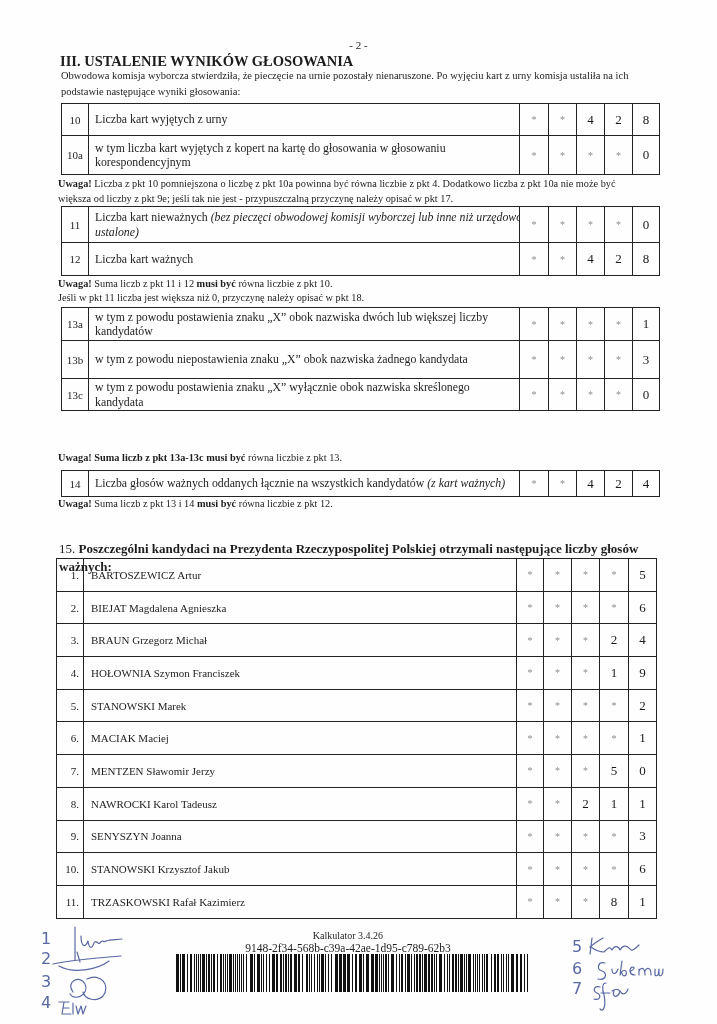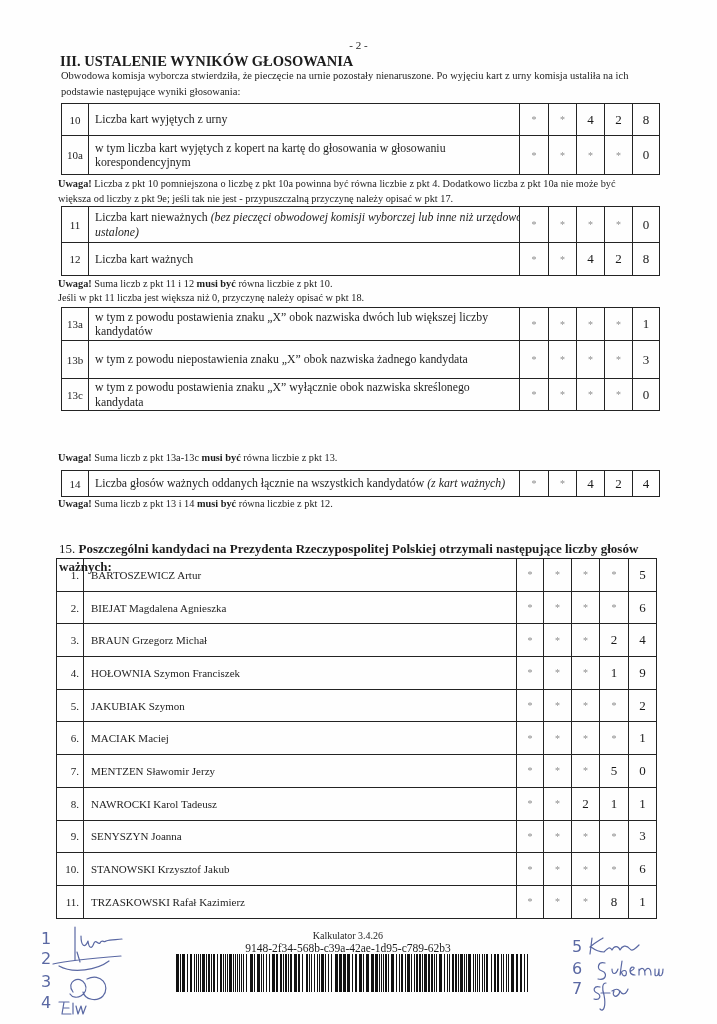--- a/index.html
+++ b/index.html
@@ -198,21 +198,21 @@
         </td>
         <td class="dg star">*</td>
         <td class="dg star">*</td>
         <td class="dg star">*</td>
         <td class="dg star">*</td>
         <td class="dg">0</td>
       </tr>
     </tbody>
 </table>
 <div id="notes2" class="notes">
-    <div><b style="white-space: pre;">Uwaga!</b><span style="white-space: pre;"> Suma liczb z pkt 13a-13c </span><b style="white-space: pre;">musi być</b><span style="white-space: pre;"> równa liczbie z pkt 13.</span></div>
+    <div><b style="white-space: pre;">Uwaga!</b><span style="white-space: pre; font-weight: bold;"> Suma liczb z pkt 13a-13c </span><b style="white-space: pre;">musi być</b><span style="white-space: pre;"> równa liczbie z pkt 13.</span></div>
   </div>
 
 <table id="blk3" class="res-table blk">
   <colgroup>
       <col style="width:27px">
       <col style="width:431px">
       <col style="width:29px">
       <col style="width:28px">
       <col style="width:28px">
       <col style="width:28px">
@@ -283,21 +283,21 @@
         <td class="num">4.</td>
         <td class="lbl">HOŁOWNIA Szymon Franciszek</td>
         <td class="dg star">*</td>
         <td class="dg star">*</td>
         <td class="dg star">*</td>
         <td class="dg">1</td>
         <td class="dg">9</td>
       </tr>
       <tr>
         <td class="num">5.</td>
-        <td class="lbl">JAKUBIAK Szymon</td>
+        <td class="lbl">STANOWSKI Marek</td>
         <td class="dg star">*</td>
         <td class="dg star">*</td>
         <td class="dg star">*</td>
         <td class="dg star">*</td>
         <td class="dg">2</td>
       </tr>
       <tr>
         <td class="num">6.</td>
         <td class="lbl">MACIAK Maciej</td>
         <td class="dg star">*</td>

